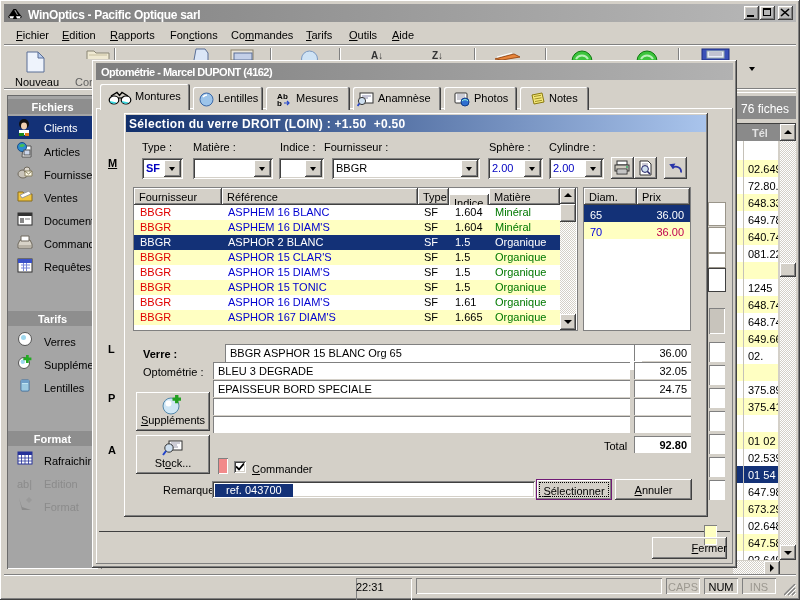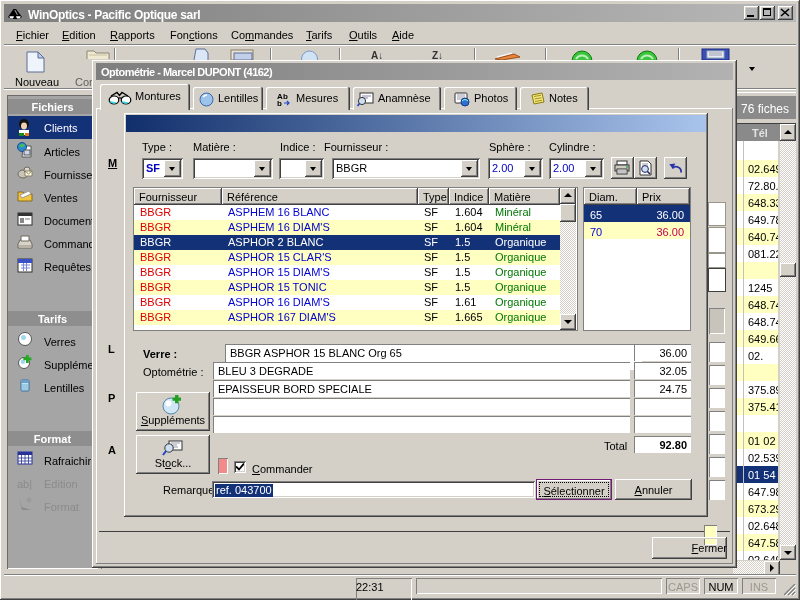--- a/index.html
+++ b/index.html
@@ -357,20 +357,21 @@
 <div class="ab s1 tbx" style="left:709px;top:388px;width:16px;height:20px"></div>
 <div class="ab s1 tbx" style="left:709px;top:411px;width:16px;height:20px"></div>
 <div class="ab s1 tbx" style="left:709px;top:434px;width:16px;height:20px"></div>
 <div class="ab s1 tbx" style="left:709px;top:457px;width:16px;height:20px"></div>
 <div class="ab s1 tbx" style="left:709px;top:480px;width:16px;height:20px"></div>
 <div class="ab s1" style="left:704px;top:525px;width:13px;height:20px;background:#ffffc2"></div>
 </div>
 
 <div class="ab r2" style="left:124px;top:113px;width:584px;height:404px;background:#d4d0c8"></div>
 <div class="ab" style="left:126px;top:115px;width:580px;height:17px;background:linear-gradient(90deg,#112f6b,#a9c4ec)"></div>
+<div class="ab b wt" style="left:129px;top:117px;font-size:12px;letter-spacing:0.3px">Sélection du verre DROIT (LOIN) : +1.50&nbsp; +0.50</div>
 
 <div class="ab" id="combos">
 <div class="ab" style="left:142px;top:141px">Type :</div>
 <div class="ab" style="left:193px;top:141px">Matière :</div>
 <div class="ab" style="left:280px;top:141px">Indice :</div>
 <div class="ab" style="left:324px;top:141px">Fournisseur :</div>
 <div class="ab" style="left:489px;top:141px">Sphère :</div>
 <div class="ab" style="left:549px;top:141px">Cylindre :</div>
 <div class="ab s2 tbx" style="left:142px;top:158px;width:41px;height:21px">
         <span class="b" style="position:absolute;left:4px;top:4px;color:#0000c0">SF</span>
@@ -428,21 +429,21 @@
           <path d="M14 11.5 a5 5 0 0 0 -8.6 -4.2" fill="none" stroke="#2a35a8" stroke-width="1.8"></path>
           <path d="M2.2 3.2 l6.2 -0.6 -2.6 5.2 z" fill="#2a35a8"></path>
         </svg>
       </div>
 </div>
 <div class="ab" id="maintable">
 <div class="ab" style="left:134px;top:188px;width:443px;height:142px;background:#fff;box-shadow:0 0 0 1px #808080"></div>
 <div class="ab hc" style="left:134px;top:188px;width:88px">Fournisseur</div>
 <div class="ab hc" style="left:222px;top:188px;width:196px">Référence</div>
 <div class="ab hc" style="left:418px;top:188px;width:31px">Type</div>
-<div class="ab hc" style="left:449px;top:188px;width:40px">Indice</div>
+<div class="ab hc" style="left:449px;top:194px;width:40px">Indice</div>
 <div class="ab hc" style="left:489px;top:188px;width:71px">Matière</div>
 <div class="ab" id="trows" style="left:134px;top:205px;width:426px;height:121px;overflow:hidden">
   <div class="tr">
           <i>BBGR</i>
           <s>ASPHEM 16 BLANC</s>
           <t>SF</t>
           <n>1.604</n>
           <m>Minéral</m>
         </div>
   <div class="tr y">
@@ -566,21 +567,21 @@
 <div class="ab" style="left:218px;top:458px;width:10px;height:16px;background:#f28a8a;box-shadow:inset 1px 1px 0 #808080,inset -1px -1px 0 #fff"></div>
 <div class="ab s2" style="left:234px;top:461px;width:12px;height:12px;background:#fff">
   <svg width="8" height="8" viewBox="0 0 8 8" style="position:absolute;left:2px;top:2px">
           <path d="M0 3.5 L3 6.5 L8 0.5" fill="none" stroke="#000" stroke-width="1.8"></path>
         </svg>
       </div>
 <div class="ab" style="left:252px;top:463px"><u>C</u>ommander</div>
 
 <div class="ab" style="left:163px;top:484px">Remarque</div>
 <div class="ab s2 tbx" style="left:212px;top:481px;width:323px;height:17px">
-        <span class="ab" style="left:3px;top:3px;background:#133177;color:#fff;padding:0 1px">ref. 043700</span>
+        <span class="ab" style="left:3px;top:3px;background:#133177;color:#fff;padding:0 11px">ref. 043700</span>
       </div>
 
 <div class="ab" style="left:536px;top:479px;width:76px;height:21px;background:#d4d0c8;border:1px solid #701a75">
         <div class="ab" style="left:0;top:0;width:74px;height:19px;box-shadow:inset -1px -1px 0 #808080,inset 1px 1px 0 #fff"></div>
   <div class="ab" style="left:3px;top:3px;width:68px;height:13px;outline:1px dotted #000"></div>
   <span style="position:absolute;left:0;right:0;top:5px;text-align:center"><u>S</u>électionner</span>
       </div>
 <div class="ab r2" style="left:615px;top:479px;width:77px;height:21px">
         <span style="position:absolute;left:0;right:0;top:5px;text-align:center"><u>A</u>nnuler</span>
       </div>

